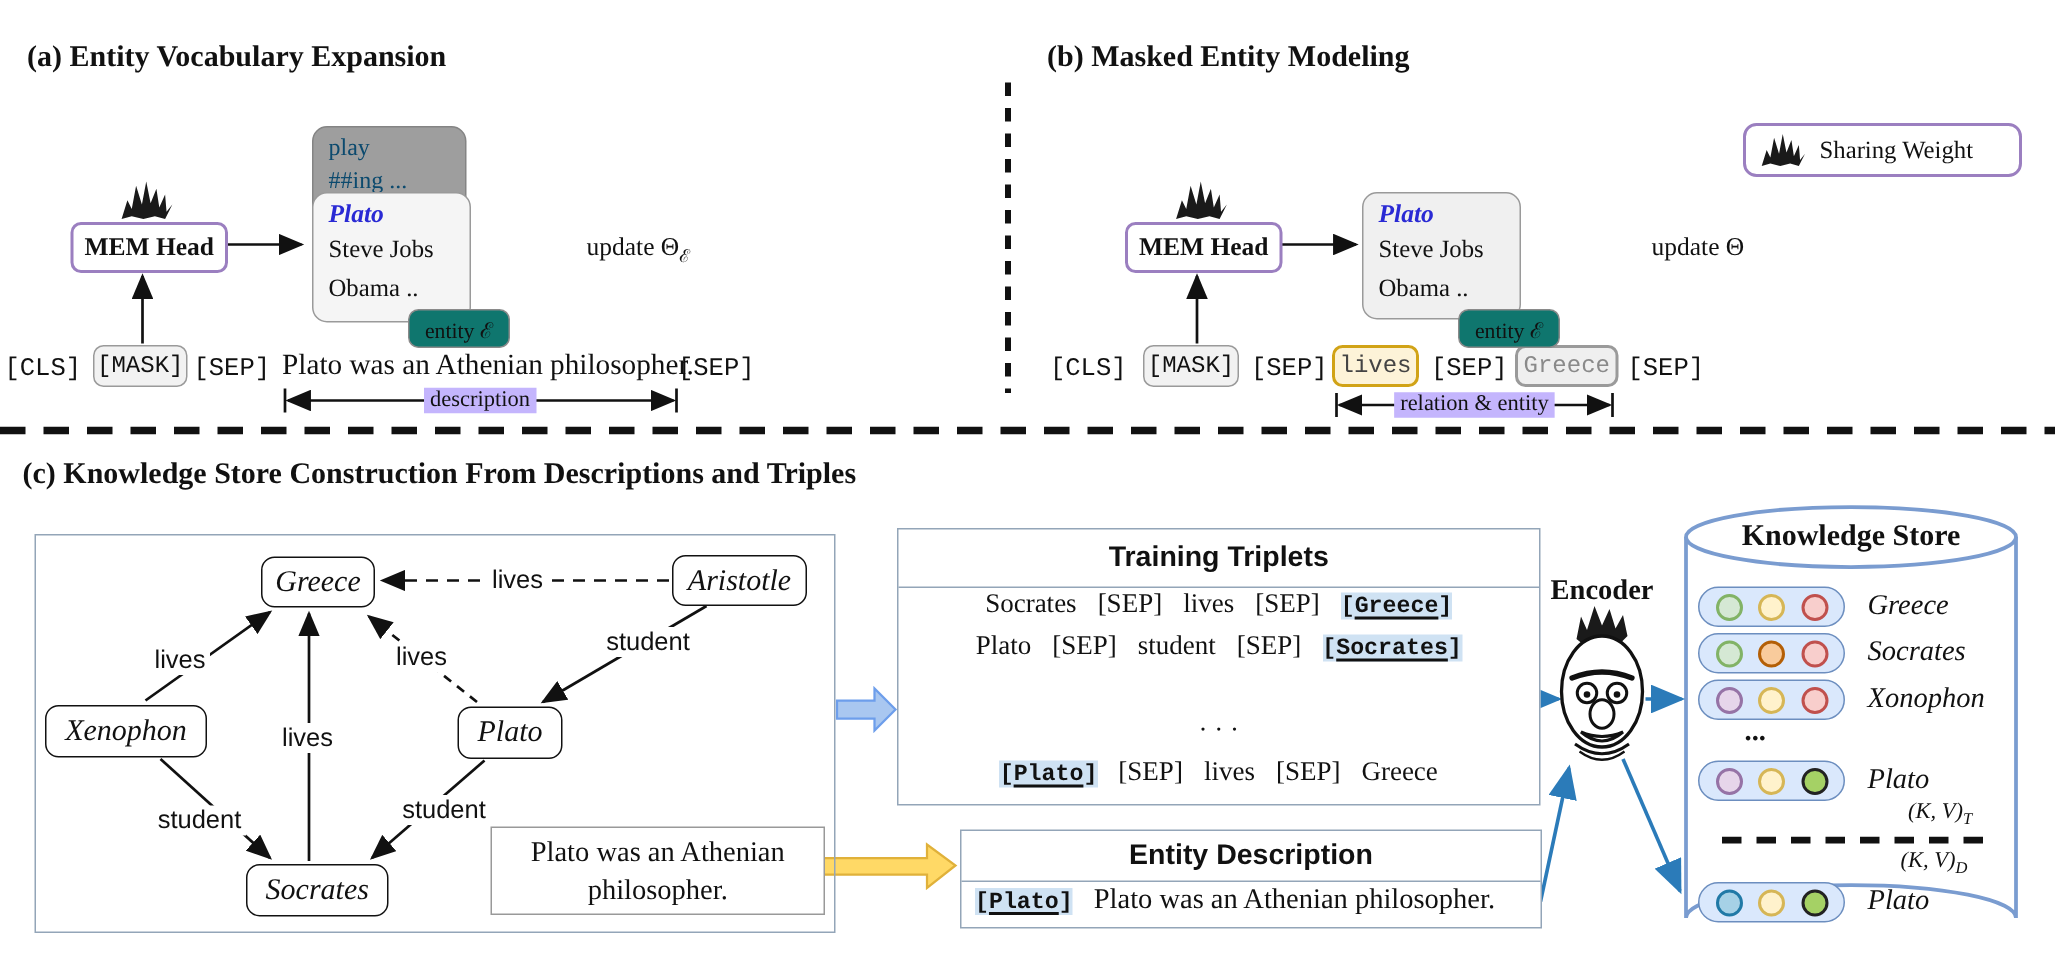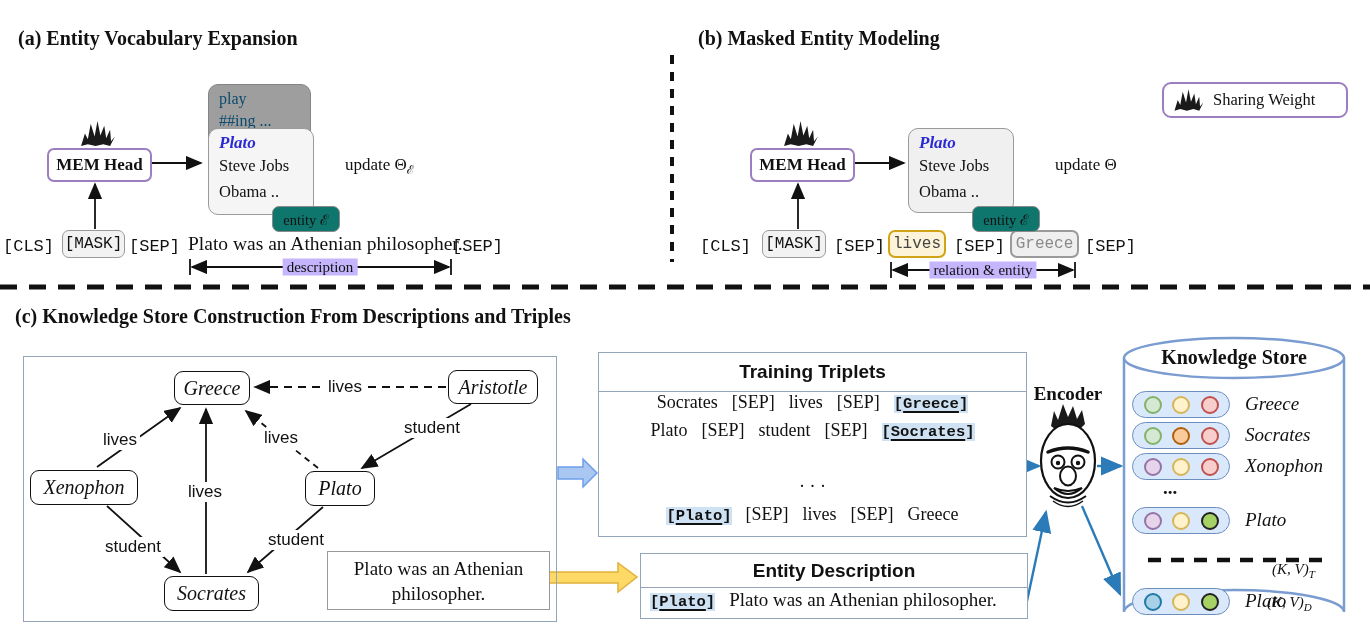--- a/index.html
+++ b/index.html
@@ -11,21 +11,21 @@
   .mem-head{position:absolute;width:101px;height:30px;border:2px solid #9b7fc0;border-radius:7px;background:#fff;
             display:flex;align-items:center;justify-content:center;font:bold 17px "Liberation Serif",serif;z-index:3;}
   .hair-icon{position:absolute;z-index:4;}
   .vocab-back{position:absolute;width:103px;height:76px;background:#9e9e9e;border:1.5px solid #848484;border-radius:10px;
               color:#0c4a6e;font:16px "Liberation Serif",serif;padding:3px 0 0 10px;box-sizing:border-box;line-height:22px;z-index:2;}
   .vocab-front{position:absolute;width:106px;height:87px;background:#f5f5f5;border:1.5px solid #9a9a9a;border-radius:10px;
                font:16.5px "Liberation Serif",serif;padding:4px 0 0 10px;box-sizing:border-box;line-height:26px;z-index:3;}
   .vocab-plato{font:bold italic 17px "Liberation Serif",serif;font-style:italic;color:#2a2ad4;}
   .entity-tag{position:absolute;width:66px;height:24px;background:#0f766e;border:1.8px solid #8a8a8a;border-radius:7px;
               display:flex;align-items:center;justify-content:center;font:14.5px "Liberation Serif",serif;z-index:4;margin-top:10px;}
-  .update-label{position:absolute;font:17px "Liberation Serif",serif;z-index:3;white-space:nowrap;}
+  .update-label{position:absolute;font:17px "Liberation Serif",serif;z-index:3;white-space:nowrap;margin-left:46px;}
   .update-label sub{font-size:12px;line-height:0;}
   .tok{position:absolute;font:17px "Liberation Mono",monospace;z-index:3;white-space:nowrap;}
   .tok-box{position:absolute;height:28px;box-sizing:border-box;border-radius:7px;display:flex;align-items:center;
            justify-content:center;font:16px "Liberation Mono",monospace;z-index:3;}
   .mask-box{border:1.8px solid #9a9a9a;background:#f2f2f2;}
   .lives-box{border:2px solid #d1a317;background:#fdf3d8;color:#444;}
   .greece-box{border:2px solid #9a9a9a;background:#efefef;color:#8a8a8a;}
   .sentence{position:absolute;font:19.5px "Liberation Serif",serif;z-index:3;white-space:nowrap;}
   .span-label{position:absolute;transform:translate(-50%,-50%);background:#c4b5fd;padding:0 4px;
               font:15px "Liberation Serif",serif;z-index:3;white-space:nowrap;}
@@ -51,21 +51,21 @@
   #ed-row .hl-token{margin-left:0;}
   .encoder-label{position:absolute;left:1024px;top:383px;width:88px;text-align:center;
                  font:bold 19px "Liberation Serif",serif;z-index:4;}
   .store-title{position:absolute;left:1124px;top:346px;width:220px;text-align:center;
                font:bold 20px "Liberation Serif",serif;z-index:3;}
   .ks-pill{position:absolute;left:1132px;width:98px;height:27px;border:1.6px solid #6c8ebf;border-radius:14px;
            background:#dae8fc;display:flex;align-items:center;justify-content:space-evenly;z-index:3;box-sizing:border-box;}
   .ks-circle{width:18px;height:18px;border-radius:50%;border:2px solid;box-sizing:border-box;background:#fff;}
   .ks-label{position:absolute;left:1245px;font:italic 19px "Liberation Serif",serif;z-index:3;white-space:nowrap;}
   .ks-dots{position:absolute;left:1163px;top:477px;font:bold 19px "Liberation Serif",serif;z-index:3;}
-  .kv-label{position:absolute;font:italic 15px "Liberation Serif",serif;z-index:3;white-space:nowrap;margin-top:28px;}
+  .kv-label{position:absolute;font:italic 15px "Liberation Serif",serif;z-index:3;white-space:nowrap;}
   .kv-label sub{font-size:11px;line-height:0;}
 </style>
 </head>
 <body>
 
 <div id="canvas">
 
   <svg id="wires" width="1370" height="637" viewBox="0 0 1370 637">
     <defs>
       <marker id="mb" markerWidth="10" markerHeight="8" refX="8.5" refY="4" orient="auto">

